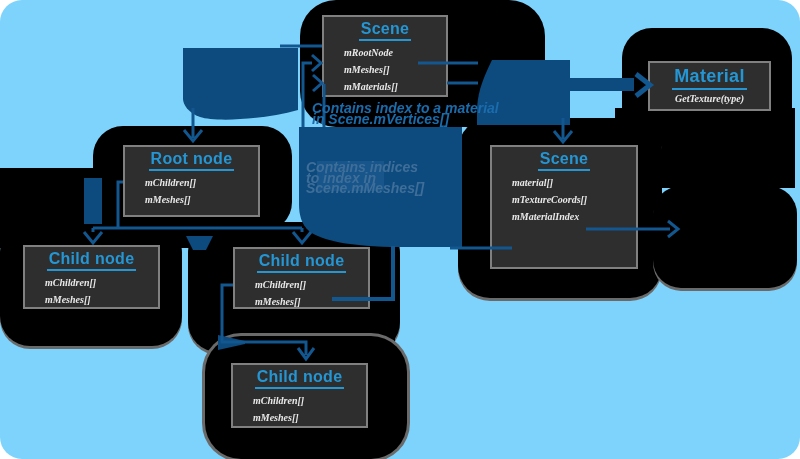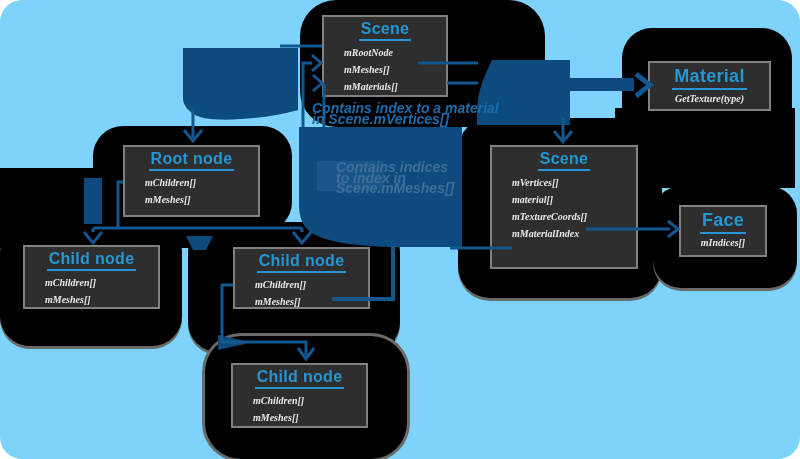--- a/index.html
+++ b/index.html
@@ -57,31 +57,26 @@
   </div>
 
   <div class="node centered" style="left:648px;top:61px;width:123px;height:50px;">
     <div class="node-title small"><span>Material</span></div>
     <div class="node-member">GetTexture(type)</div>
   </div>
 
   <div class="node" style="left:490px;top:145px;width:148px;height:124px;">
     <div class="node-title"><span>Scene</span></div>
     <div class="members">
-      <div class="node-member">mVertices[]</div>
       <div class="node-member">material[]</div>
       <div class="node-member">mTextureCoords[]</div>
       <div class="node-member">mMaterialIndex</div>
     </div>
   </div>
 
-  <div class="node centered" style="left:679px;top:205px;width:88px;height:52px;">
-    <div class="node-title small"><span>Face</span></div>
-    <div class="node-member">mIndices[]</div>
-  </div>
 
   <div class="node" style="left:123px;top:145px;width:137px;height:72px;">
     <div class="node-title"><span>Root node</span></div>
     <div class="members">
       <div class="node-member">mChildren[]</div>
       <div class="node-member">mMeshes[]</div>
     </div>
   </div>
 
   <div class="node" style="left:23px;top:245px;width:137px;height:64px;">
@@ -141,19 +136,19 @@
       <path d="M450,248 H512"></path>
     </g>
     <path d="M332,299 H393 V246" fill="none" stroke="#12578f" stroke-width="4"></path>
   </svg>
 
   <div class="note note-material" style="left:312px;top:103px;">
     <div>Contains index to a material</div>
     <div>in Scene.mVertices[]</div>
   </div>
 
-  <div class="note note-mesh" style="left:306px;top:162px;margin-left:30px;">
+  <div class="note note-mesh" style="left:306px;top:162px;">
     <div>Contains indices</div>
     <div>to index in</div>
     <div>Scene.mMeshes[]</div>
   </div>
 
 </div>
 
 </body></html>

